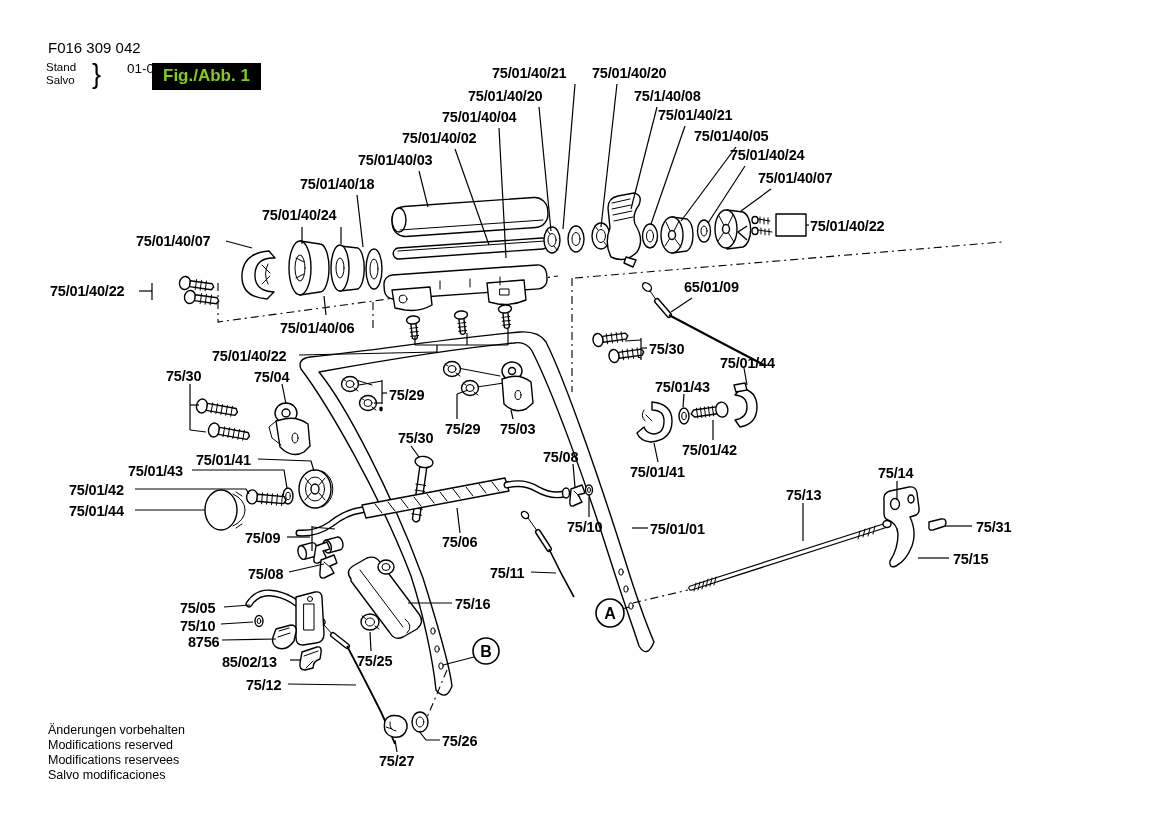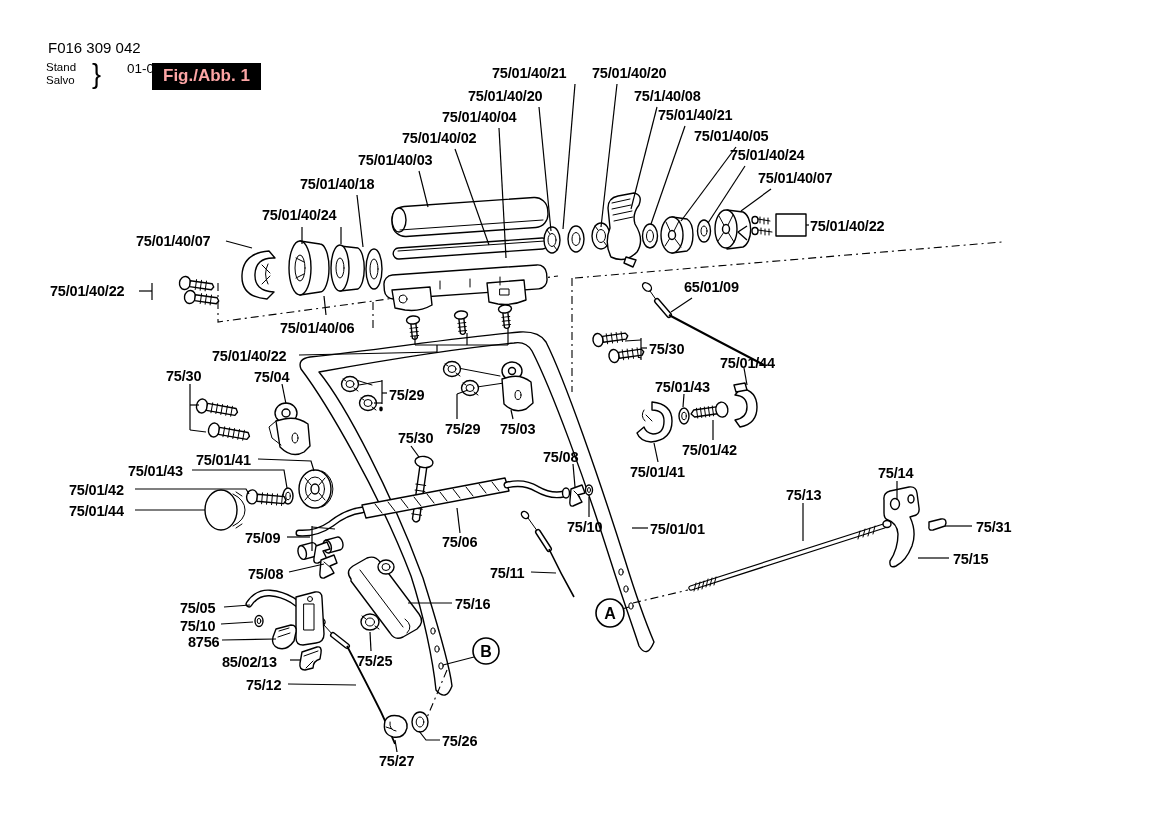--- a/index.html
+++ b/index.html
@@ -17,21 +17,21 @@
   .dash{fill:none;stroke:#000;stroke-width:1.1;stroke-dasharray:8 4 2 4;}
   .leader{fill:none;stroke:#000;stroke-width:1.2;}
   .part-label{font:bold 14.5px "Liberation Sans",sans-serif;letter-spacing:-0.2px;fill:#000;}
   .marker-circle{fill:#fff;stroke:#000;stroke-width:1.6;}
   .marker-letter{font:bold 16px "Liberation Sans",sans-serif;fill:#000;text-anchor:middle;}
   .doc-number{position:absolute;left:48px;top:39px;font-size:15px;}
   .stand-issue{position:absolute;left:46px;top:61px;display:flex;align-items:flex-start;gap:16px;}
   .si-col{display:flex;flex-direction:column;font-size:11.5px;line-height:13px;}
   .si-brace{font-size:27px;font-weight:300;margin-top:-2px;}
   .si-date{font-size:13.5px;margin-left:10px;}
-  .fig-box{position:absolute;left:152px;top:63px;background:#000;color:#fca5a5;
+  .fig-box{position:absolute;left:152px;top:63px;background:#000;color:#84cc16;
            font-weight:bold;font-size:17px;padding:3px 11px 4px;}
   .footer{position:absolute;left:48px;top:723px;font-size:12.5px;line-height:15px;}
 </style>
 </head>
 <body>
 
 <div id="stage">
 
   <div class="doc-number">F016 309 042</div>
   <div class="stand-issue">
@@ -549,13 +549,19 @@
         <text x="442" y="547" class="part-label">75/06</text>
         <polyline points="622,609 629,607" class="leader"></polyline>
         <circle cx="610" cy="613" r="14" class="marker-circle"></circle>
         <text x="610" y="618.5" class="marker-letter">A</text>
         <polyline points="474,657 443,665" class="leader"></polyline>
         <circle cx="486" cy="651" r="13" class="marker-circle"></circle>
         <text x="486" y="656.5" class="marker-letter">B</text>
       </g>
   </svg>
 
+  <div class="footer">
+    <div>Änderungen vorbehalten</div>
+    <div>Modifications reserved</div>
+    <div>Modifications reservees</div>
+    <div>Salvo modificaciones</div>
+  </div>
 </div>
 
 </body></html>

